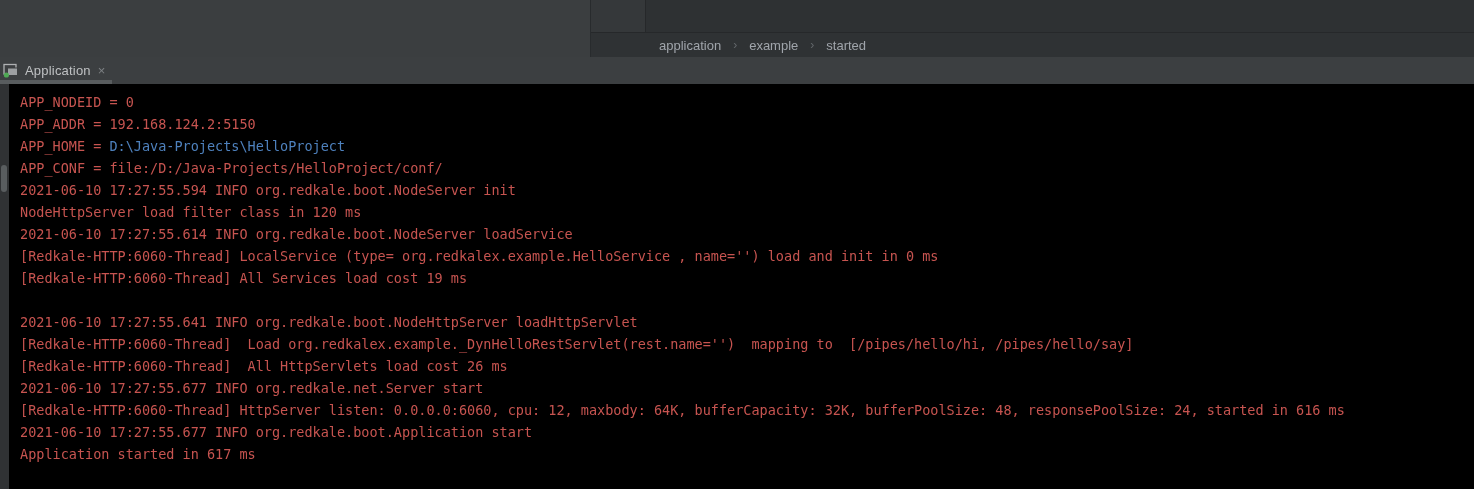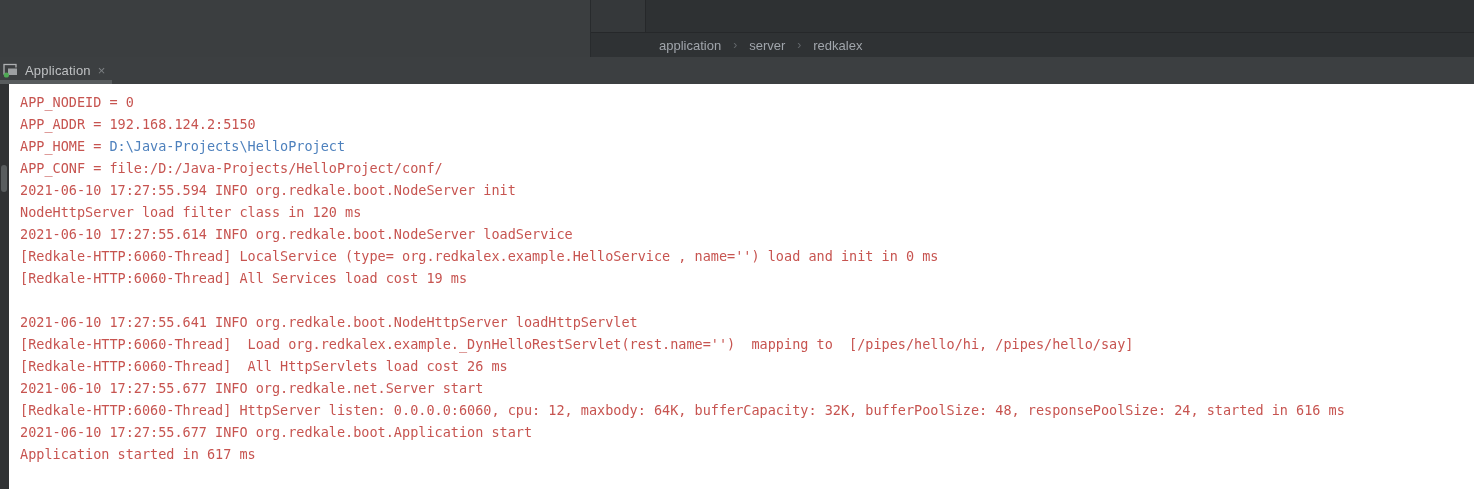--- a/index.html
+++ b/index.html
@@ -29,21 +29,21 @@
     position: relative; height: 27px; background: #3c3f41;
     display: flex; align-items: center;
   }
   .tab { display: inline-flex; align-items: center; height: 100%; padding: 0 8px 0 3px; cursor: pointer; }
   .tab-icon { position: relative; width: 16px; height: 15px; margin-right: 6px; flex: none; }
   .tab-label { color: var(--tab-text); font-size: 13px; letter-spacing: .2px; }
   .tab-close { color: #7d8184; font-size: 13px; margin-left: 7px; cursor: pointer; line-height: 1; }
   .tab-underline { position: absolute; left: 0; bottom: 0; width: 112px; height: 4px; background: #585c5e; }
 
   
-  .console { position: relative; width: 100%; height: 405px; background: #ffffff; overflow: hidden; }
+  .console { position: relative; width: 100%; height: 405px; background: #000000; overflow: hidden; }
   .gutter { position: absolute; left: 0; top: 0; width: 9px; height: 100%; background: #303234; }
   .scroll-thumb { position: absolute; left: 1px; top: 81px; width: 6px; height: 27px; background: #595d5f; border-radius: 3px; }
   .output {
     position: absolute; left: 20px; top: 7px; right: 0;
     font-family: "DejaVu Sans Mono", monospace; font-size: 13.5px; line-height: 22px;
     white-space: pre; color: var(--err);
   }
   .line { height: 22px; }
   .seg-err { color: var(--err); }
   .seg-link { color: var(--link); cursor: pointer; }
@@ -54,23 +54,23 @@
 <div class="top-row">
   <div class="editor-left"></div>
   <div class="top-right">
     <div class="right-upper">
       <div class="cell-a"></div>
       <div class="cell-b"></div>
     </div>
     <div class="breadcrumb-bar">
         <span class="crumb">application</span>
         <span class="crumb-sep">›</span>
-        <span class="crumb">server</span>
+        <span class="crumb">example</span>
         <span class="crumb-sep">›</span>
-        <span class="crumb">redkalex</span>
+        <span class="crumb">started</span>
       </div>
   </div>
 </div>
 
 <div class="toolwindow">
   <div class="tab-bar">
     <div class="tab">
       <span class="tab-icon">
         <svg width="16" height="15" viewBox="0 0 16 15">
           <rect x="1" y="1.5" width="12" height="9.5" fill="none" stroke="#afb1b3" stroke-width="1.3"></rect>

